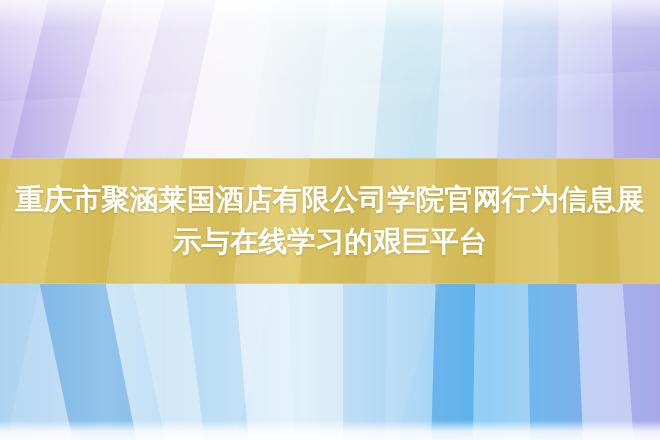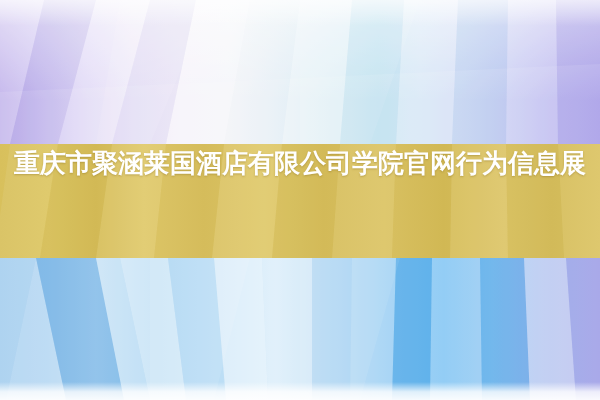--- a/index.html
+++ b/index.html
@@ -97,20 +97,21 @@
   }
 
   
   #headline {
     position: absolute;
     left: 0; right: 0;
     top: 144px; height: 114px;
     display: flex;
     flex-direction: column;
     align-items: center;
+    justify-content: center;
     z-index: 20;
   }
   .headline-line {
     color: #ffffff;
     font-size: 26px;
     font-weight: bold;
     line-height: 38px;
     letter-spacing: 0px;
     white-space: nowrap;
     text-align: center;
@@ -183,15 +184,16 @@
       <polygon points="566,0 600,0 612,142 576,142" fill="#7f7ddb" opacity="0.18"></polygon>
       <polygon points="0,0 36,0 6,142 -26,142" fill="#ffffff" opacity="0.16"></polygon>
       <polygon points="150,0 250,0 214,142 150,142" fill="#ffffff" opacity="0.10"></polygon>
       <polygon points="300,0 400,0 360,142 300,142" fill="#ffffff" opacity="0.08"></polygon>
     </svg>
     <div id="bottom-fade"></div>
   </div>
 
   <div id="headline">
     <div class="headline-line">重庆市聚涵莱国酒店有限公司学院官网行为信息展</div>
+    <div class="headline-line">示与在线学习的艰巨平台</div>
   </div>
 
 </div>
 
 </body></html>

